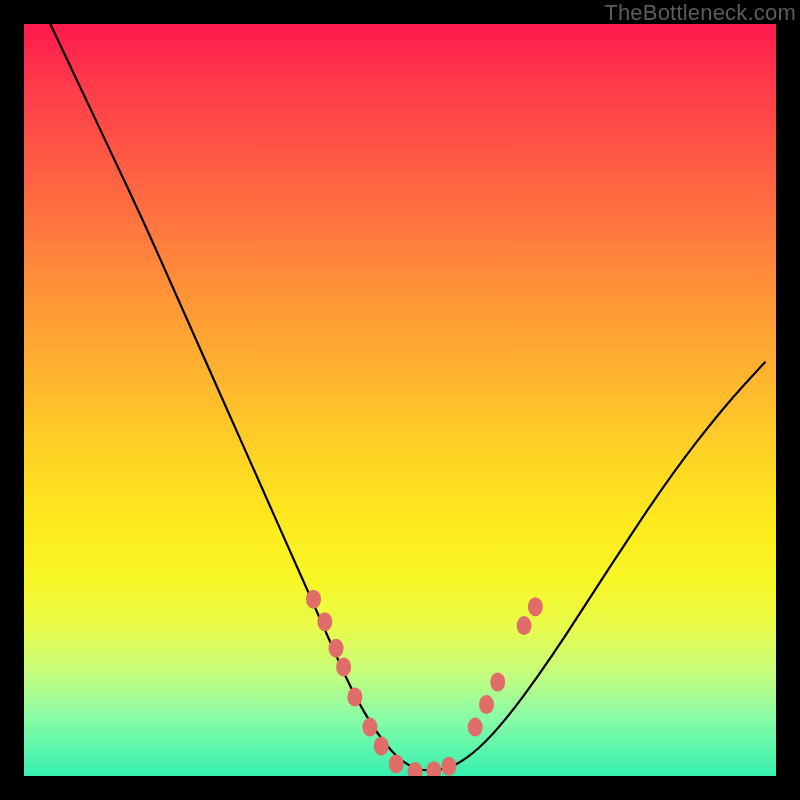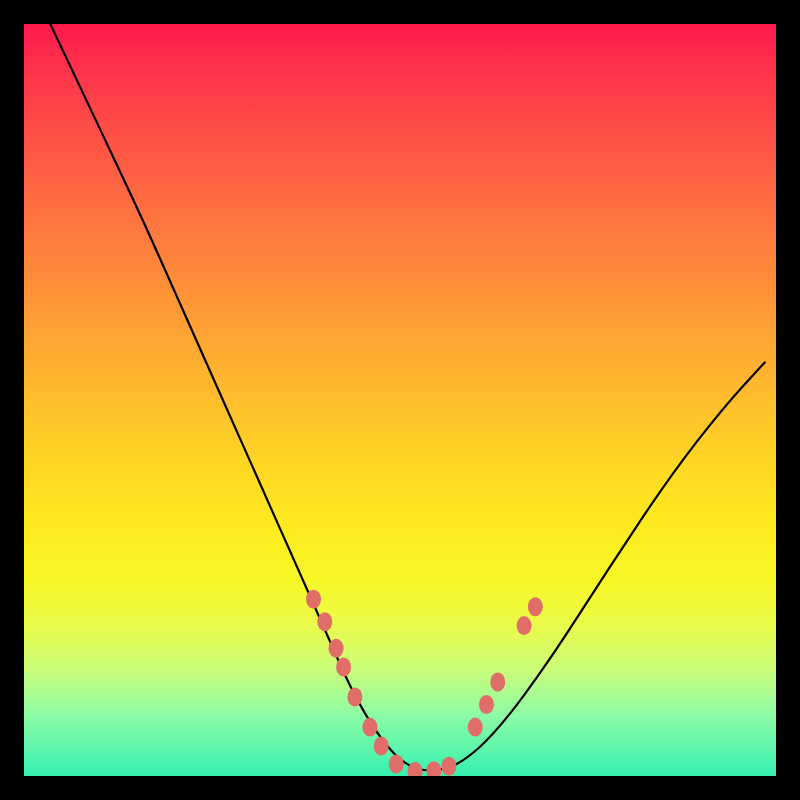--- a/index.html
+++ b/index.html
@@ -80,13 +80,14 @@
           <ellipse cx="409.84" cy="746.74" rx="7.5" ry="9.5" fill="#e06d67"></ellipse>
           <ellipse cx="424.88" cy="742.22" rx="7.5" ry="9.5" fill="#e06d67"></ellipse>
           <ellipse cx="451.20" cy="703.12" rx="7.5" ry="9.5" fill="#e06d67"></ellipse>
           <ellipse cx="462.48" cy="680.56" rx="7.5" ry="9.5" fill="#e06d67"></ellipse>
           <ellipse cx="473.76" cy="658.00" rx="7.5" ry="9.5" fill="#e06d67"></ellipse>
           <ellipse cx="500.08" cy="601.60" rx="7.5" ry="9.5" fill="#e06d67"></ellipse>
           <ellipse cx="511.36" cy="582.80" rx="7.5" ry="9.5" fill="#e06d67"></ellipse>
         </g>
     </svg>
   </div>
+  <div class="watermark">TheBottleneck.com</div>
 </div>
 
 </body></html>

